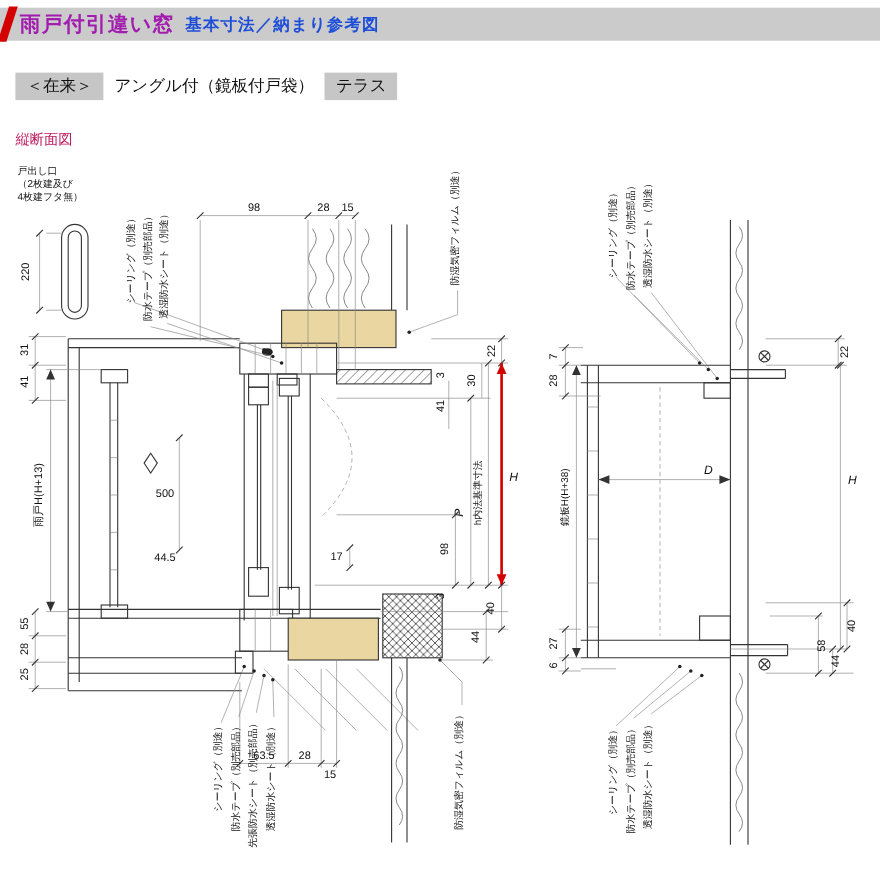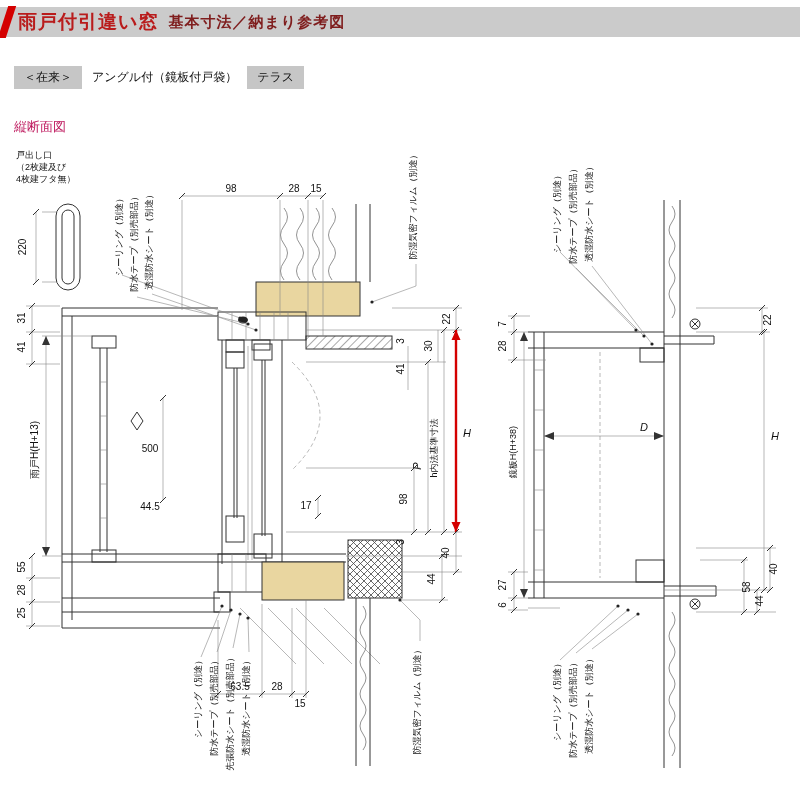--- a/index.html
+++ b/index.html
@@ -3,24 +3,24 @@
 <meta charset="utf-8">
 <style>
   html,body{margin:0;padding:0;background:#fff;}
   #stage{position:relative;width:800px;height:800px;background:#fff;overflow:hidden;
          font-family:"Liberation Sans",sans-serif;}
   
   .titlebar{position:absolute;left:0;top:7px;width:800px;height:30px;background:#cbcbcb;
             display:flex;align-items:center;}
   .red-slash{position:absolute;left:3px;top:6px;width:8px;height:32px;background:#d40000;
              transform:skewX(-18deg);z-index:2;}
-  .title-main{font-size:19px;font-weight:bold;color:#b91c1c;margin-left:18px;letter-spacing:1px;}
-  .title-sub{font-size:15px;font-weight:bold;color:#7f1d1d;margin-left:10px;letter-spacing:1px;}
+  .title-main{font-size:19px;font-weight:bold;color:#a21caf;margin-left:18px;letter-spacing:1px;}
+  .title-sub{font-size:15px;font-weight:bold;color:#1d4ed8;margin-left:10px;letter-spacing:1px;}
   .subheader{position:absolute;left:14px;top:66px;display:flex;align-items:center;gap:10px;
-             font-size:12px;color:#111;}
+             font-size:15px;color:#111;}
   .tag{background:#c6c6c6;padding:3px 10px;}
   .desc{padding:3px 0;text-align:right;}
   .section-label{position:absolute;left:14px;top:118px;font-size:13px;color:#be185d;}
   
   svg{position:absolute;left:0;top:0;}
   svg text{font-family:"Liberation Sans",sans-serif;fill:#111;}
   .dim{font-size:10px;text-anchor:middle;}
   .lab{font-size:9px;text-anchor:middle;}
   .note{font-size:9px;text-anchor:start;}
   .big{font-size:11px;font-style:italic;text-anchor:middle;}

